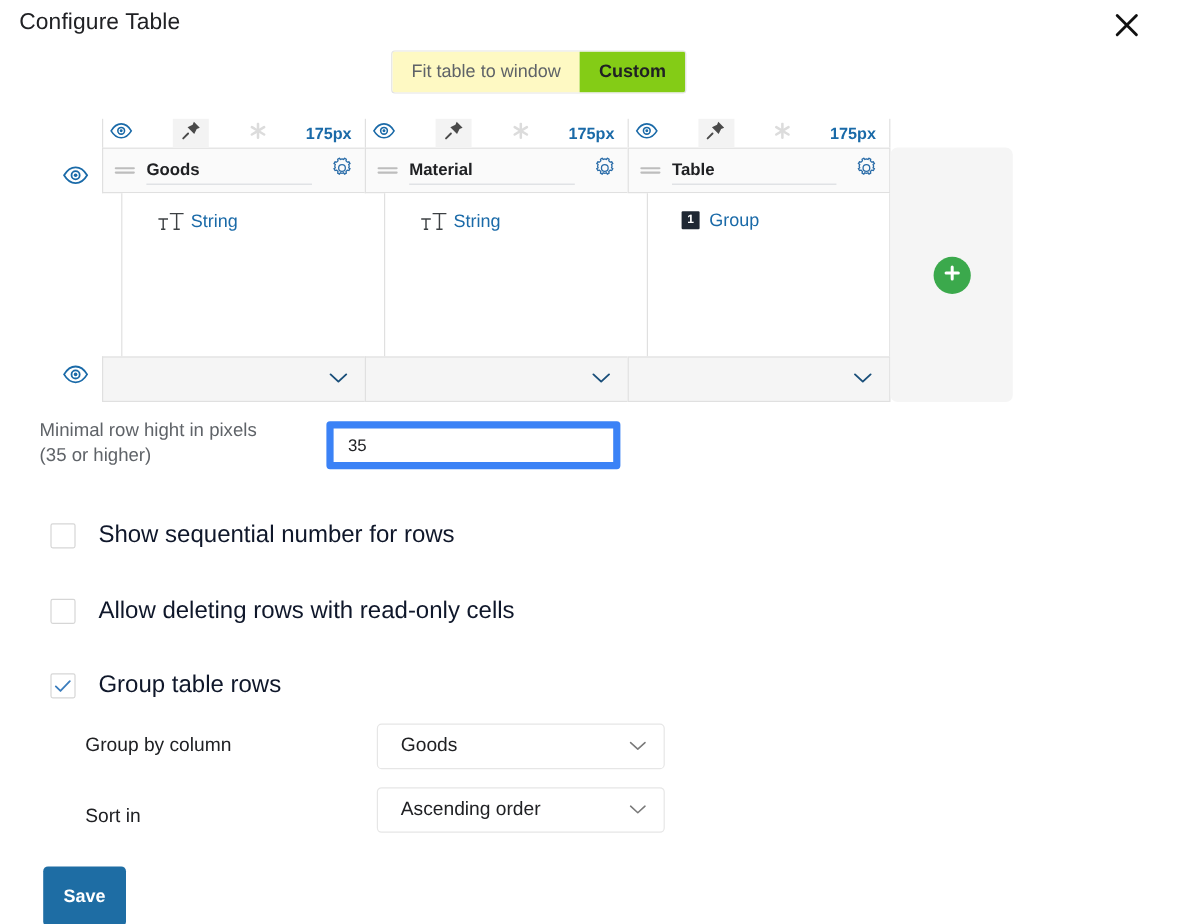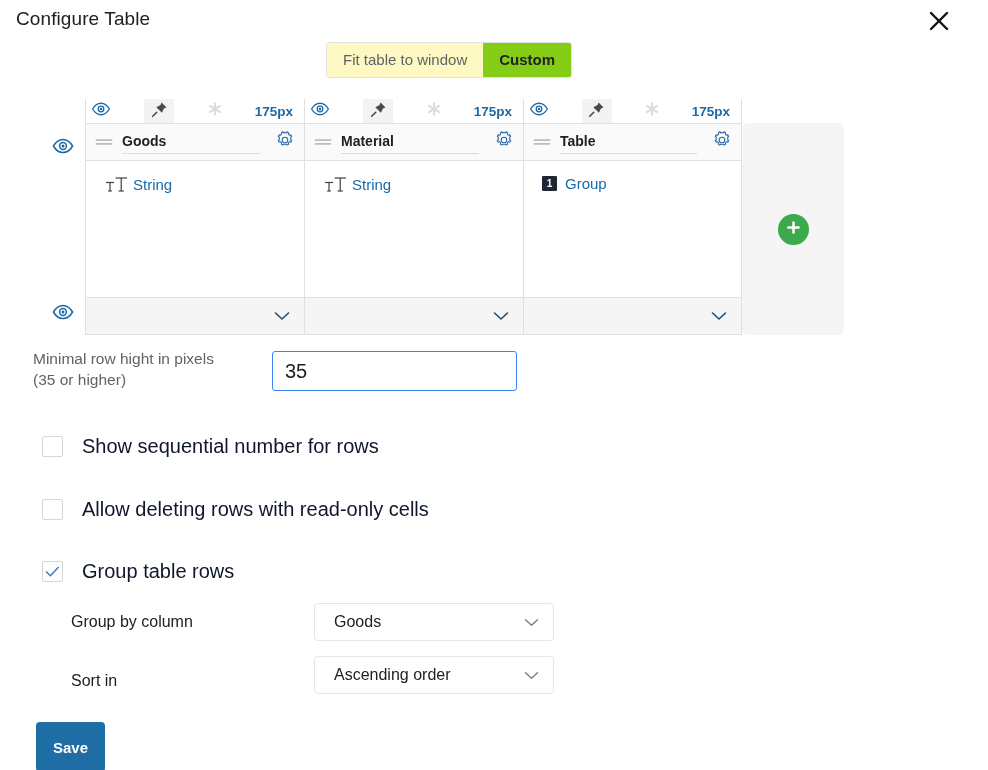--- a/index.html
+++ b/index.html
@@ -88,21 +88,22 @@
     flex: 1; font-size: 14px; font-weight: bold; color: #202124;
     border-bottom: 1px solid #dadce0; padding: 2px 0 4px 0; margin-right: 6px;
     cursor: text;
   }
   .gear-btn { width: 38px; display:flex; align-items:center; justify-content:center; cursor:pointer; }
 
   
   .col-body {
     height: 136px; background: #fff;
     border-left: 1px solid #e0e0e0; border-right: none;
-    padding: 14px 0 0 18px;
+    padding: 14px 0 0 28px;
+    margin-left: 16px;
   }
   .col:last-of-type .col-body { border-right: 1px solid #e0e0e0; }
   .type-chip { display: flex; align-items: center; cursor: pointer; }
   .type-label { font-size: 15px; color: #1a6aa8; margin-left: 3px; }
 
   
   .col-foot {
     height: 38px; background: #f5f5f5;
     border: 1px solid #e0e0e0; border-right: none;
     display: flex; align-items: center; justify-content: flex-end;
@@ -124,23 +125,23 @@
   }
 
   
   .rowh-label {
     position: absolute; left: 33px; top: 348px;
     font-size: 15.5px; color: #5f6368; line-height: 21px; width: 230px;
   }
   .rowh-input {
     position: absolute; left: 272px; top: 351px;
     width: 245px; height: 40px;
-    border: 1px solid #3b82f6; border-radius: 3px;
+    border: 6px solid #3b82f6; border-radius: 3px;
     font-family: "Liberation Sans", sans-serif;
-    font-size: 20px; color: #202124; padding: 0 12px; background: #fff;
+    font-size: 14px; color: #202124; padding: 0 12px; background: #fff;
   }
 
   
   .cbrow { position: absolute; display: flex; align-items: center; cursor: pointer; }
   .cbrow.r1 { left: 42px; top: 435px; }
   .cbrow.r2 { left: 42px; top: 498px; }
   .cbrow.r3 { left: 42px; top: 560px; }
   .cbox {
     width: 21px; height: 21px; border: 1px solid #d6d6d6; border-radius: 2px;
     background: #fff; display: flex; align-items: center; justify-content: center;

